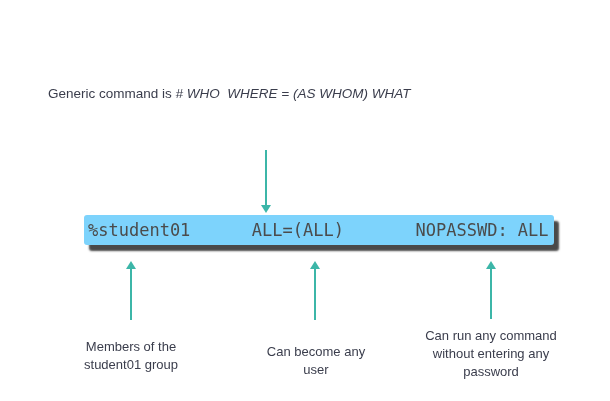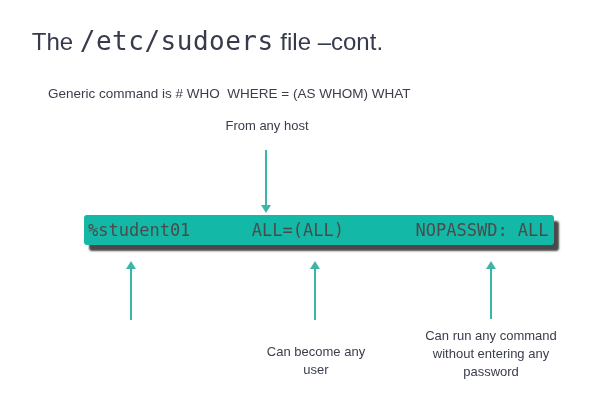--- a/index.html
+++ b/index.html
@@ -6,67 +6,63 @@
   .page{
     position:relative;width:610px;height:401px;background:#ffffff;overflow:hidden;
     font-family:"Liberation Sans",sans-serif;color:#3a3d4c;
   }
   
   .title{position:absolute;left:14px;top:8px;white-space:pre;color:#363a4b;}
   .title .t-sans{font-size:24px;}
   .title .t-mono{font-family:"DejaVu Sans Mono",monospace;font-size:26px;letter-spacing:.5px;}
   
   .subtitle{position:absolute;left:33px;top:71px;font-size:13.5px;white-space:pre;color:#3a3d4c;}
-  .subtitle .fmt{}
+  .subtitle .fmt{font-style:italic;}
   
   .callout-top{position:absolute;left:200px;top:118px;width:134px;text-align:center;font-size:13px;color:#3a3d4c;}
   
   .arrow{position:absolute;width:10px;}
   .arrow .shaft{position:absolute;left:4px;width:2px;background:#3cb6a8;}
   .arrow .head{position:absolute;left:0;width:0;height:0;border-left:5px solid transparent;border-right:5px solid transparent;}
   .arrow-down{left:261px;top:150px;height:63px;}
   .arrow-down .shaft{top:0;height:55px;}
   .arrow-down .head{bottom:0;border-top:8px solid #3cb6a8;}
   .arrow-up .shaft{bottom:0;}
   .arrow-up .head{top:0;border-bottom:8px solid #3cb6a8;}
   .arrow-up.a1{left:126px;top:261px;height:59px;}
   .arrow-up.a2{left:310px;top:261px;height:59px;}
   .arrow-up.a3{left:486px;top:261px;height:58px;}
   .arrow-up .shaft{height:51px;}
   
   .code-box{
     position:absolute;left:84px;top:215px;width:470px;height:30px;
-    background:#14b8a6;border-radius:3px;
+    background:#7dd3fc;border-radius:3px;
     box-shadow:5px 6px 2px 0 rgba(58,58,58,0.92);
     display:flex;align-items:center;
   }
   .code-line{
     font-family:"DejaVu Sans Mono",monospace;font-size:17px;color:#4b4b4b;
     white-space:pre;padding-left:4px;letter-spacing:0;
   }
   
   .label{position:absolute;text-align:center;font-size:13px;line-height:18px;color:#3a3d4c;white-space:pre-line;}
   .label.l1{left:56px;top:338px;width:150px;}
   .label.l2{left:241px;top:343px;width:150px;}
   .label.l3{left:401px;top:327px;width:180px;}
 </style>
 </head>
 <body>
 
 <div class="page">
 
-  <div class="title">
-    <span class="t-sans">The </span><span class="t-mono">/etc/sudoers</span><span class="t-sans"> file –cont.</span>
-  </div>
 
   <div class="subtitle">
     <span>Generic command is </span><span class="fmt"># WHO  WHERE = (AS WHOM) WHAT</span>
   </div>
 
-  <div class="callout-top">From any host</div>
 
   <div class="arrow arrow-down">
     <div class="shaft"></div>
     <div class="head"></div>
   </div>
 
   <div class="code-box">
     <div class="code-line">%student01      ALL=(ALL)       NOPASSWD: ALL</div>
   </div>
 
@@ -76,19 +72,21 @@
   </div>
   <div class="arrow arrow-up a2">
     <div class="shaft"></div>
     <div class="head"></div>
   </div>
   <div class="arrow arrow-up a3">
     <div class="shaft"></div>
     <div class="head"></div>
   </div>
 
+  <div class="label l1">Members of the
+student01 group</div>
   <div class="label l3">Can run any command
 without entering any
 password</div>
   <div class="label l2">Can become any
 user</div>
 
 </div>
 
 </body></html>

